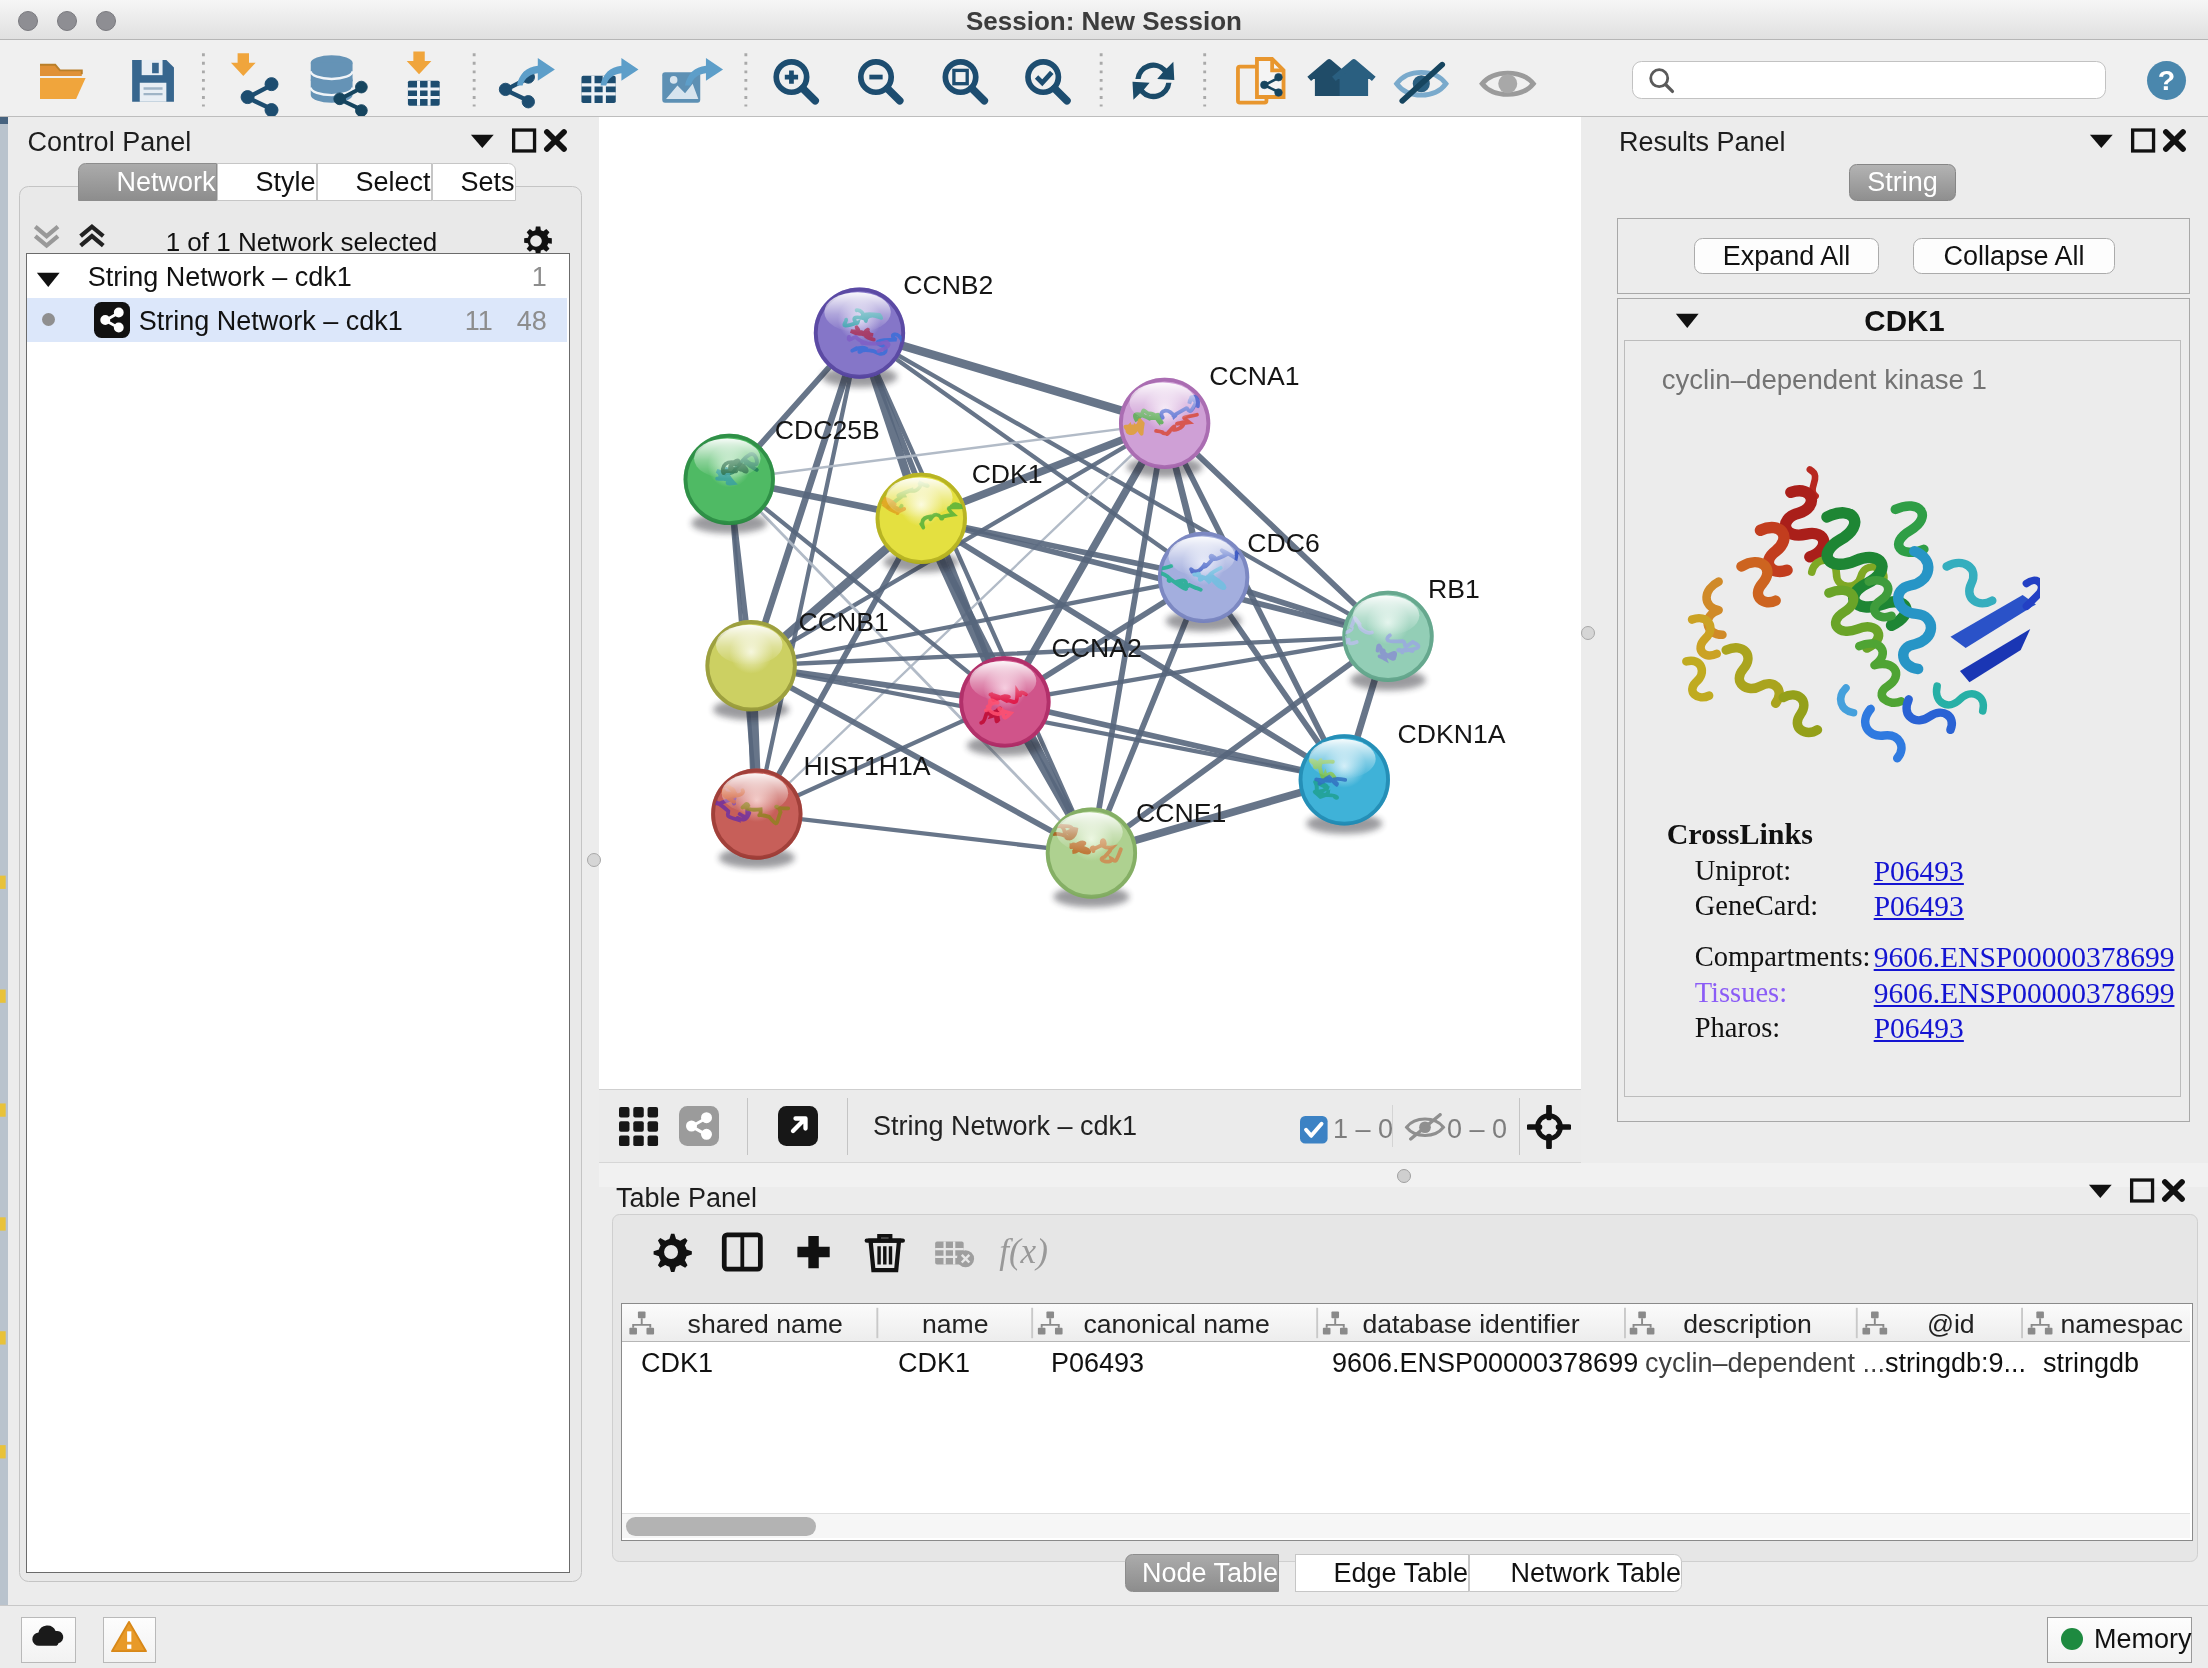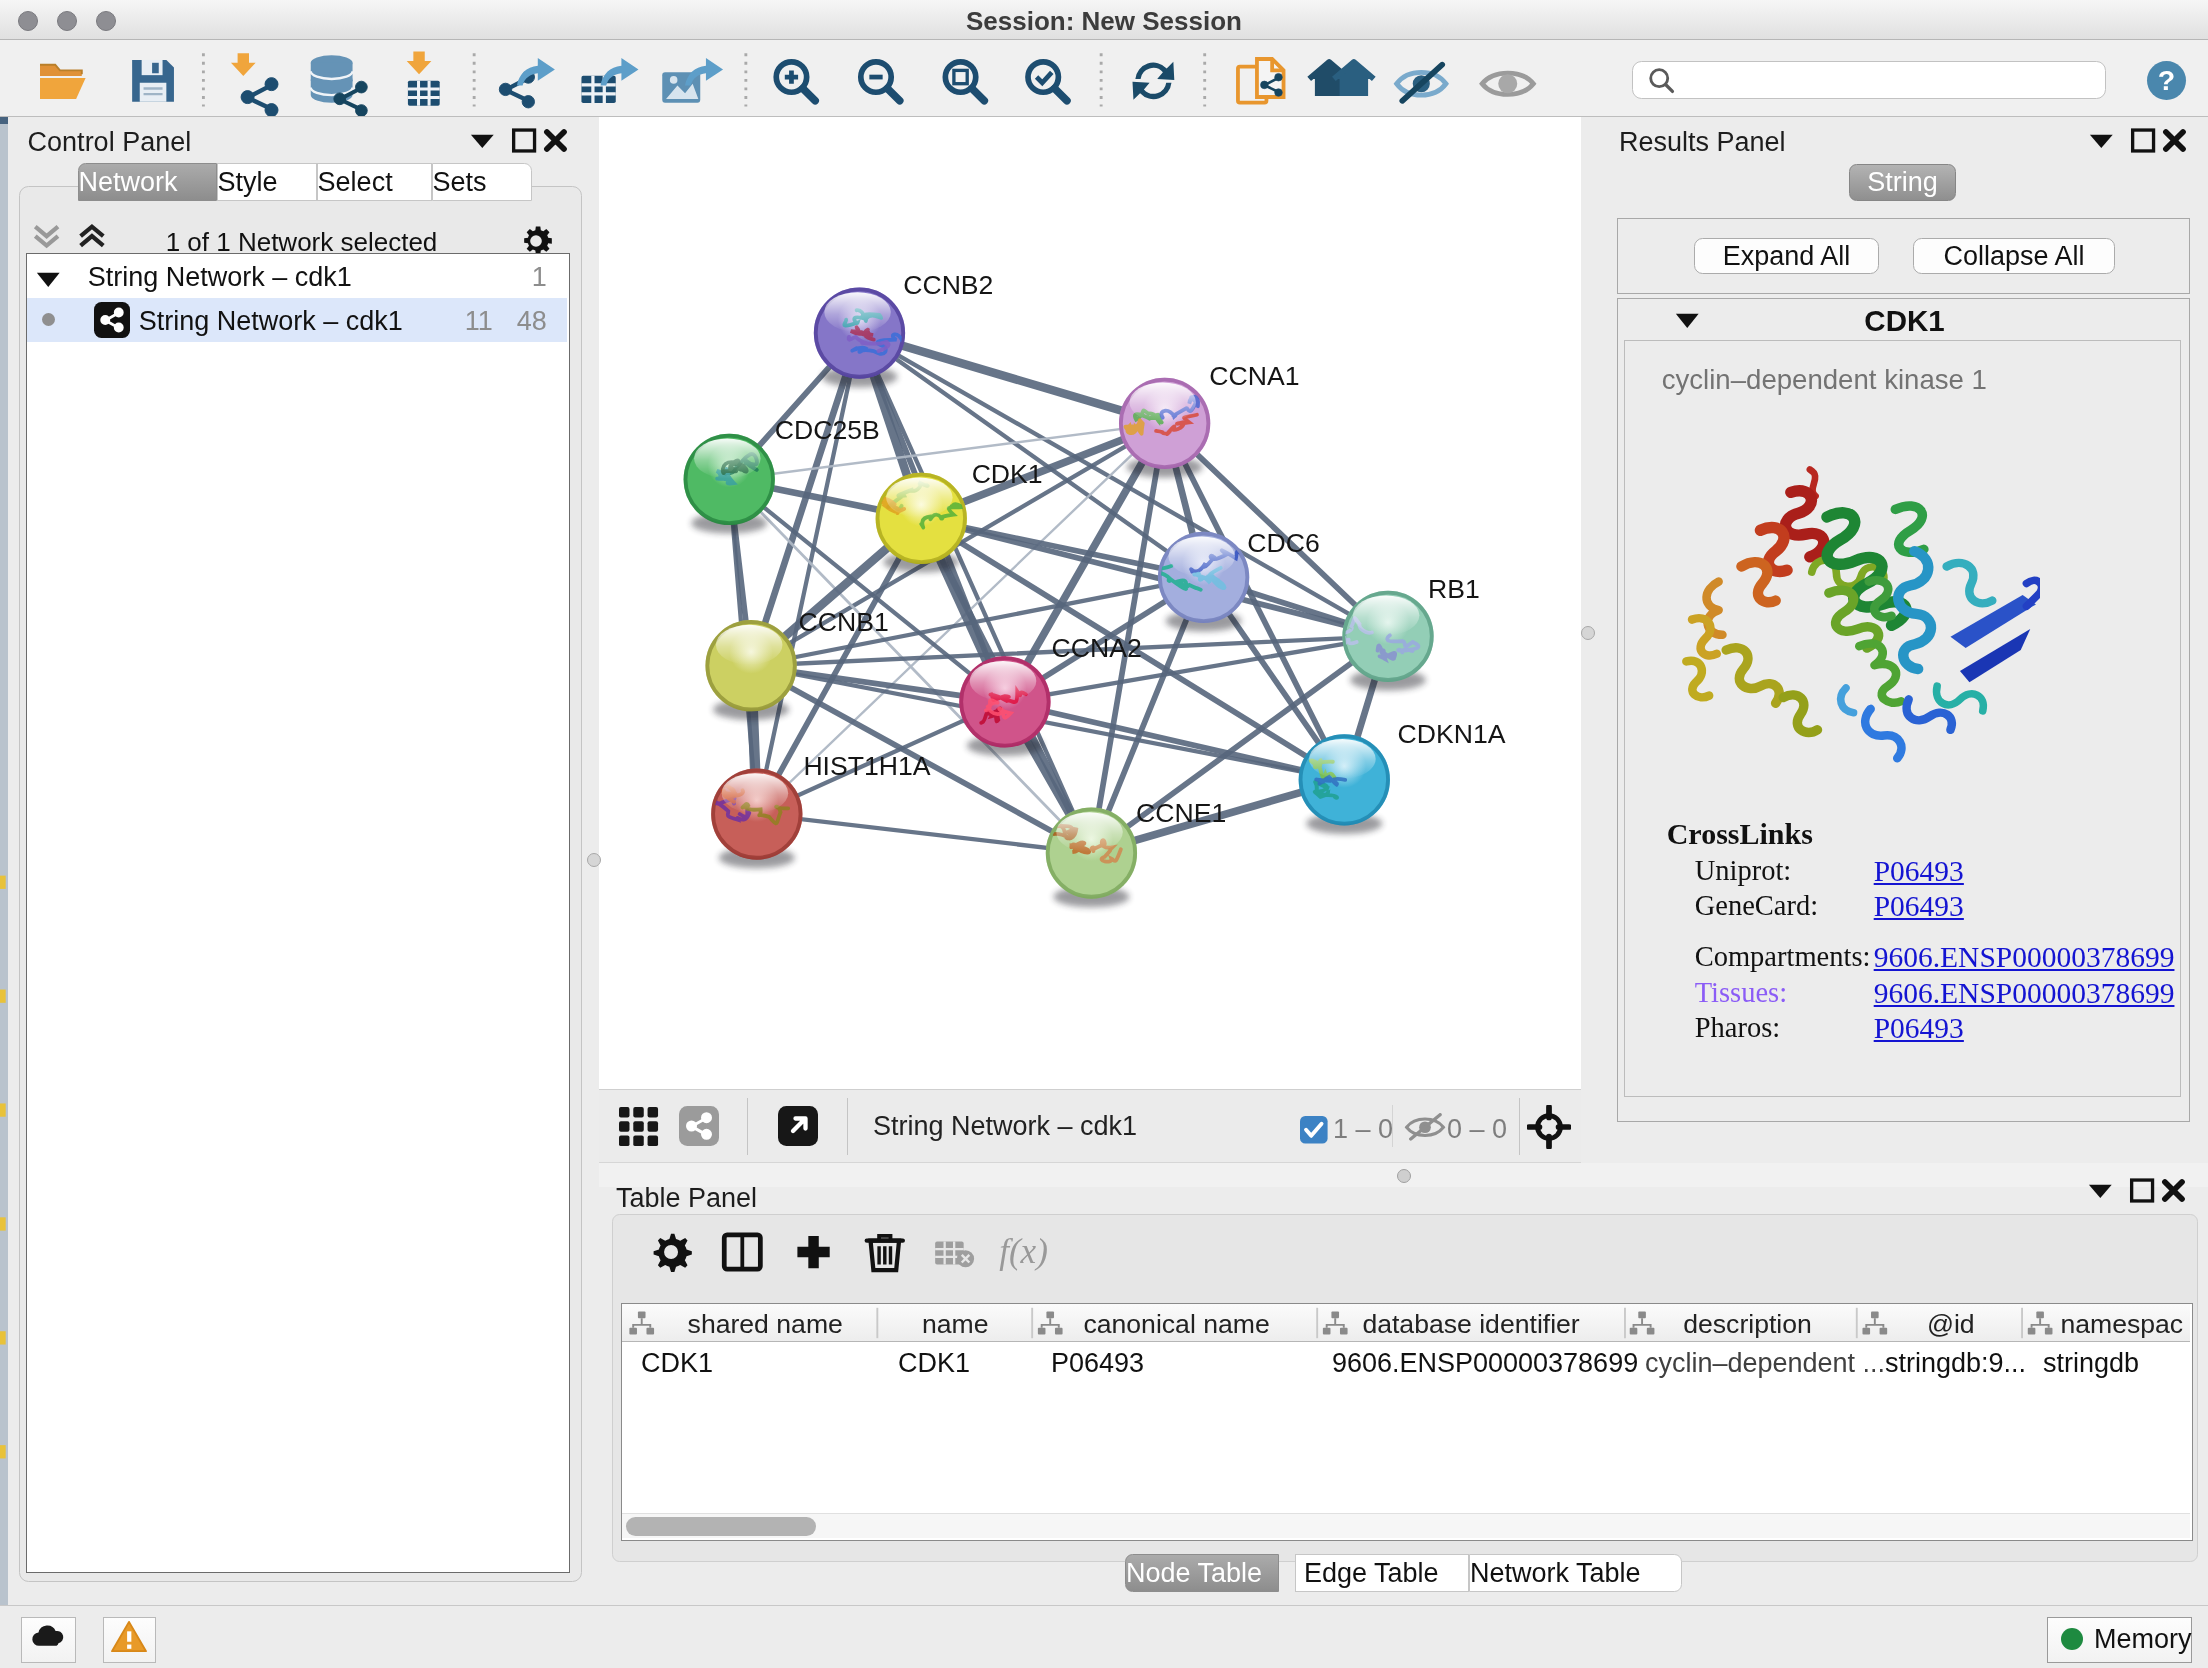--- a/index.html
+++ b/index.html
@@ -19,21 +19,21 @@
   #toolbar { left:0; top:40px; width:2208px; height:77px; background:#f0f0f0;
     border-bottom:1px solid #bdbdbd; }
   #searchbox { position:absolute; left:1632px; top:21px; width:474px; height:38px;
     background:#fff; border:1.9px solid #c2c2c2; border-radius:9.5px; }
 
   
   #ctrl { left:7.6px; top:117px; width:592px; height:1488px; background:#ececec;
     border-right:1px solid #b4b4b4; }
   .ptitle { font-size:27px; color:#1d1d1d; }
   .tab { position:absolute; z-index:5; height:38px; background:#fff; border:1px solid #c6c6c6;
-    color:#111; font-size:27px; text-align:left; line-height:36px; }
+    color:#111; font-size:27px; text-align:right; line-height:36px; }
   .tabsel { background:linear-gradient(#ababab,#8d8d8d); color:#fff; border-color:#8d8d8d; }
   #ctrlbox { position:absolute; left:11.4px; top:69px; width:563px; height:1396px;
     background:#e9e9e9; border:1.9px solid #c4c4c4; border-radius:9.5px; }
   #netlist { position:absolute; left:5.7px; top:66px; width:544px; height:1320px;
     background:#fff; border:1.9px solid #6b6b6b; }
 
   
   #netview { left:599px; top:117px; width:982px; height:972px; background:#fff; }
   #netbar { left:599px; top:1089px; width:982px; height:74px; background:#ebebeb;
     border-top:1px solid #cfcfcf; border-bottom:1px solid #d6d6d6; }
@@ -238,21 +238,21 @@
 
   <svg class="abs" style="left:461px;top:11.4px;" width="114" height="25" viewBox="0 0 120 26">
     <path d="M2,7 L26,7 L14,21 Z" fill="#111"></path>
     <rect x="47" y="2" width="22" height="22" fill="none" stroke="#111" stroke-width="3.5"></rect>
     <path d="M82,4 L100,22 M100,4 L82,22" stroke="#111" stroke-width="6" stroke-linecap="round"></path>
   </svg>
 
   <div class="tab tabsel" style="left:70px;top:46px;width:139px;border-radius:7.6px 0 0 0;">Network</div>
   <div class="tab" style="left:209px;top:46px;width:100px;">Style</div>
   <div class="tab" style="left:309px;top:46px;width:115px;">Select</div>
-  <div class="tab" style="left:424px;top:46px;width:100px;border-radius:0 7.6px 0 0;">Sets</div>
+  <div class="tab" style="left:424px;top:46px;width:84px;border-radius:0 7.6px 0 0;">Sets</div>
   <div id="ctrlbox">
 
     <svg class="abs" style="left:11.4px;top:34px;" width="86" height="34" viewBox="0 0 90 36">
       <path d="M4,6 L16,16 L28,6 M4,16 L16,26 L28,16" stroke="#999" stroke-width="4.5" fill="none"></path>
       <path d="M52,16 L64,6 L76,16 M52,26 L64,16 L76,26" stroke="#222" stroke-width="4.5" fill="none"></path>
     </svg>
     <div class="abs" style="left:0;top:40px;width:563px;text-align:center;font-size:26px;color:#111;">1 of 1 Network selected</div>
     <svg class="abs" style="left:496px;top:34px;" width="40" height="40" viewBox="0 0 24 24">
       <path fill="#111" d="M12 8.5A3.5 3.5 0 1 0 12 15.5 3.5 3.5 0 1 0 12 8.5zM21.5 13.6l-2.2-.3a7.4 7.4 0 0 1-.6 1.5l1.4 1.8-1.9 1.9-1.8-1.4c-.5.3-1 .5-1.5.6l-.3 2.3h-2.7l-.3-2.3c-.5-.1-1-.3-1.5-.6l-1.8 1.4-1.9-1.9 1.4-1.8c-.3-.5-.5-1-.6-1.5l-2.3-.3v-2.7l2.3-.3c.1-.5.3-1 .6-1.5L6.4 6.7l1.9-1.9 1.8 1.4c.5-.3 1-.5 1.5-.6l.3-2.3h2.7l.3 2.3c.5.1 1 .3 1.5.6l1.8-1.4 1.9 1.9-1.4 1.8c.3.5.5 1 .6 1.5l2.2.3z"></path>
     </svg>

